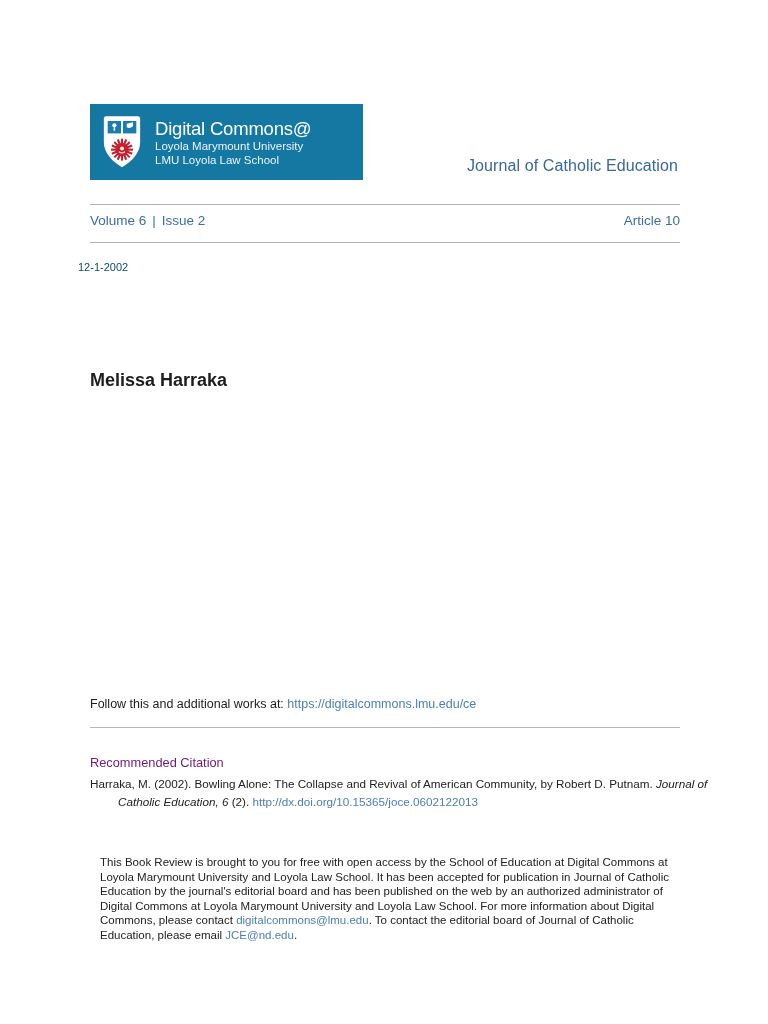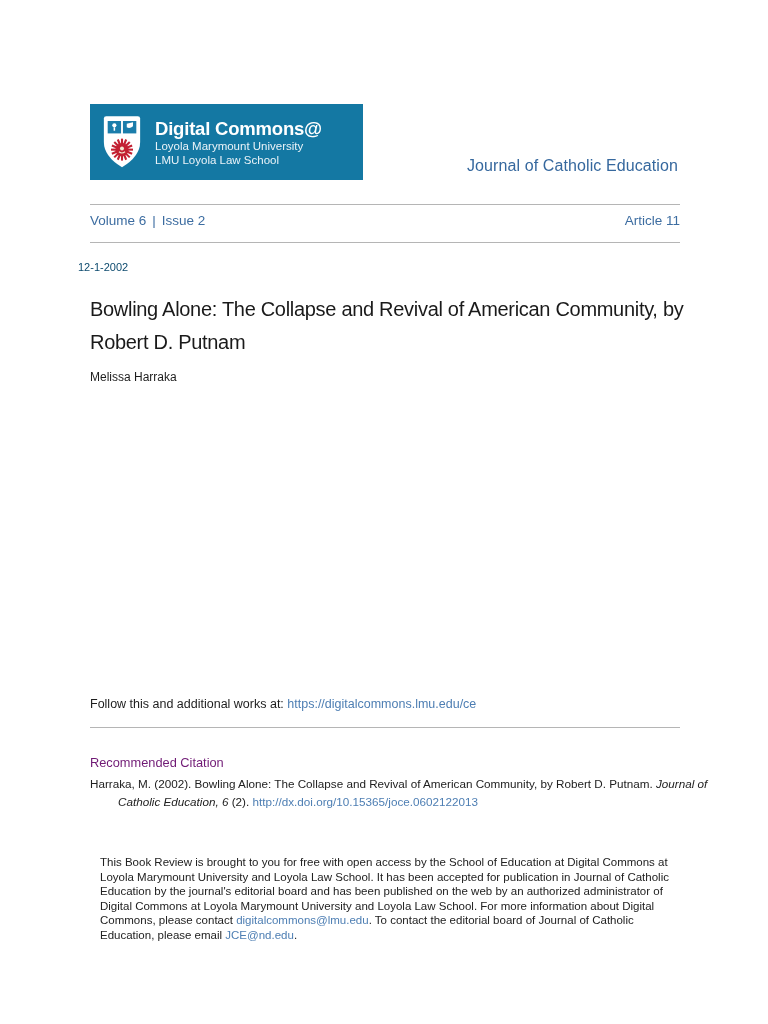--- a/index.html
+++ b/index.html
@@ -21,21 +21,21 @@
     background: #1478a3;
     display: flex;
     align-items: center;
     box-sizing: border-box;
     padding-left: 11px;
   }
   .crest { flex: 0 0 auto; display: block; line-height: 0; }
   .banner-text { margin-left: 12px; color: #ffffff; }
   .dc-title {
     font-size: 18.5px;
-    font-weight: bold;
+    font-weight: normal;
     letter-spacing: -0.2px;
     line-height: 21px;
   }
   .dc-sub {
     font-size: 11.5px;
     line-height: 14px;
     color: #eaf3f8;
   }
 
   .journal-title {
@@ -87,22 +87,23 @@
     font-size: 20px;
     font-weight: 400;
     letter-spacing: -0.3px;
     line-height: 32.5px;
     color: #1a1a1a;
     margin: 0;
   }
   .author {
     position: absolute;
     left: 90px; top: 370px;
-    font-size: 12px;
+    font-size: 18px;
     color: #1d1d1d;
+    font-weight: bold;
   }
 
   
   .follow {
     position: absolute;
     left: 90px; top: 697px;
     font-size: 12.5px;
     color: #1d1d1d;
   }
   a.link, .link {
@@ -181,27 +182,26 @@
   </div>
 
   <div class="journal-title">Journal of Catholic Education</div>
 
   <hr class="rule rule-1">
 
   <div class="issue-bar">
     <div class="issue-left">
       <span>Volume 6</span><span class="sep">|</span><span>Issue 2</span>
     </div>
-    <span class="article-no">Article 11</span>
+    <span class="article-no">Article 10</span>
   </div>
 
   <hr class="rule rule-2">
 
   <div class="pub-date">12-1-2002</div>
-  <h1 class="doc-title">Bowling Alone: The Collapse and Revival of American Community, by Robert D. Putnam</h1>
   <div class="author">Melissa Harraka</div>
 
   <div class="follow">
     <span>Follow this and additional works at: </span><a class="link">https://digitalcommons.lmu.edu/ce</a>
   </div>
 
   <hr class="rule rule-3">
 
   <h2 class="citation-heading">Recommended Citation</h2>
   <p class="citation-body">

